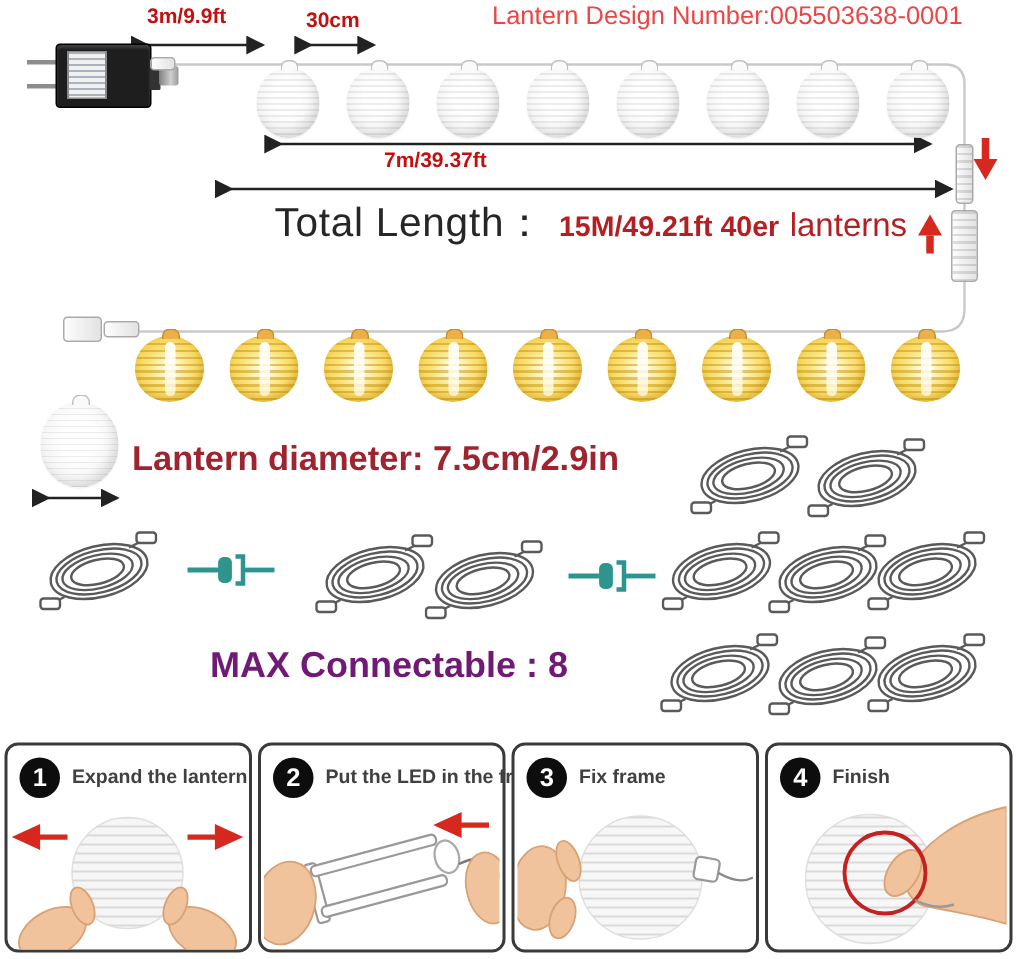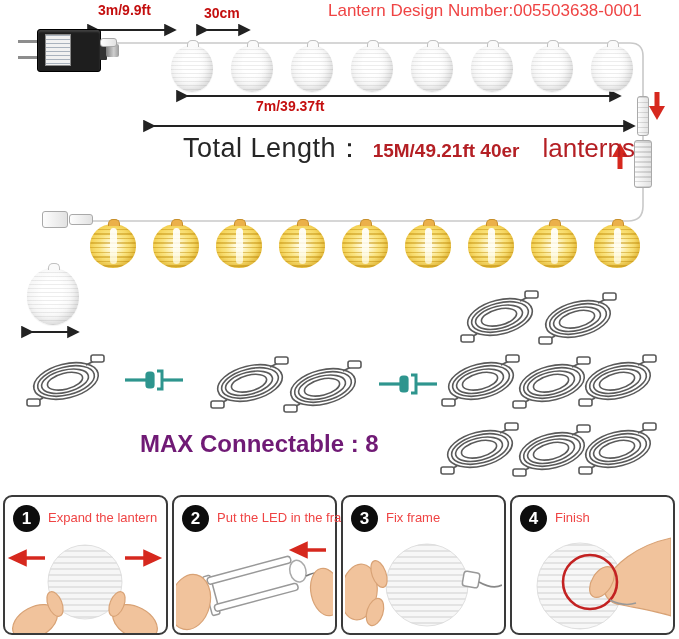--- a/index.html
+++ b/index.html
@@ -18,21 +18,21 @@
   .t-red{color:var(--measure-red);font-weight:700;font-size:14px;white-space:nowrap}
 
   #lbl-title{left:328px;top:1px;font-size:17px;color:#ef4444;white-space:nowrap}
   #lbl-lead{left:98px;top:2px}
   #lbl-spacing{left:204px;top:5px}
   #lbl-litspan{left:256px;top:98px}
 
   #total-line{left:183px;top:130px;white-space:nowrap}
   #total-line .tl-label{font-size:27px;color:#262626;letter-spacing:.5px}
   #total-line .tl-value{font-size:19px;font-weight:700;color:var(--total-red);margin-left:9px}
-  #total-line .tl-suffix{font-size:26px;color:var(--total-red);margin-left:23px}
+  #total-line .tl-suffix{font-size:22px;color:var(--total-red);margin-left:7px}
 
   #lbl-diameter{left:88px;top:292px;font-size:23px;font-weight:700;color:var(--dark-red);white-space:nowrap}
   #lbl-max{left:140px;top:430px;font-size:24px;font-weight:700;color:#701a75;white-space:nowrap}
 
   
   #overlay{position:absolute;left:0;top:0;width:679px;height:639px;pointer-events:none}
 
   
   .lantern{position:absolute;border-radius:50%/48%}
   .lantern::before{content:"";position:absolute;top:-5px;left:50%;margin-left:-5px;
@@ -87,22 +87,22 @@
   .coil svg{display:block;width:100%;height:100%}
   .teal-conn{position:absolute;width:60px;height:32px}
   .teal-conn svg{display:block;width:100%;height:100%}
 
   
   .panel{position:absolute;top:495px;width:165px;height:140px;border:2px solid #3a3a3a;
     border-radius:9px;background:#fff}
   .panel .badge{position:absolute;left:8px;top:8px;width:27px;height:27px;border-radius:50%;
     background:#0d0d0d;color:#fff;font-weight:700;font-size:17px;display:flex;
     align-items:center;justify-content:center}
-  .panel .panel-label{position:absolute;left:43px;top:13px;font-size:13px;font-weight:400;
-    color:#ef4444;white-space:nowrap}
+  .panel .panel-label{position:absolute;left:43px;top:13px;font-size:13px;font-weight:700;
+    color:#404040;white-space:nowrap}
   .panel .illus{position:absolute;left:2px;top:33px;width:157px;height:103px}
 </style>
 </head>
 <body>
 
 <div class="canvas">
 
   <svg width="0" height="0" style="position:absolute" aria-hidden="true">
     <defs>
       <marker id="ah" markerWidth="8" markerHeight="8" refX="6" refY="3.5" orient="auto">
@@ -194,20 +194,21 @@
   <div class="plug ridged abs" id="conn-low"></div>
 
   <div class="abs" id="total-line">
     <span class="tl-label">Total Length：</span><span class="tl-value">15M/49.21ft 40er</span><span class="tl-suffix">lanterns</span>
   </div>
 
   <div class="plug abs" id="conn-yl-a"></div>
   <div class="plug abs" id="conn-yl-b"></div>
 
   <div class="lantern white" id="demo-lantern"></div>
+  <div class="abs" id="lbl-diameter">Lantern diameter: 7.5cm/2.9in</div>
 
   <div class="coil" style="left:26px;top:350px">
       <svg>
         <use href="#coil-sym"></use>
       </svg>
     </div>
   <div class="coil" style="left:210px;top:352px">
       <svg>
         <use href="#coil-sym"></use>
       </svg>

